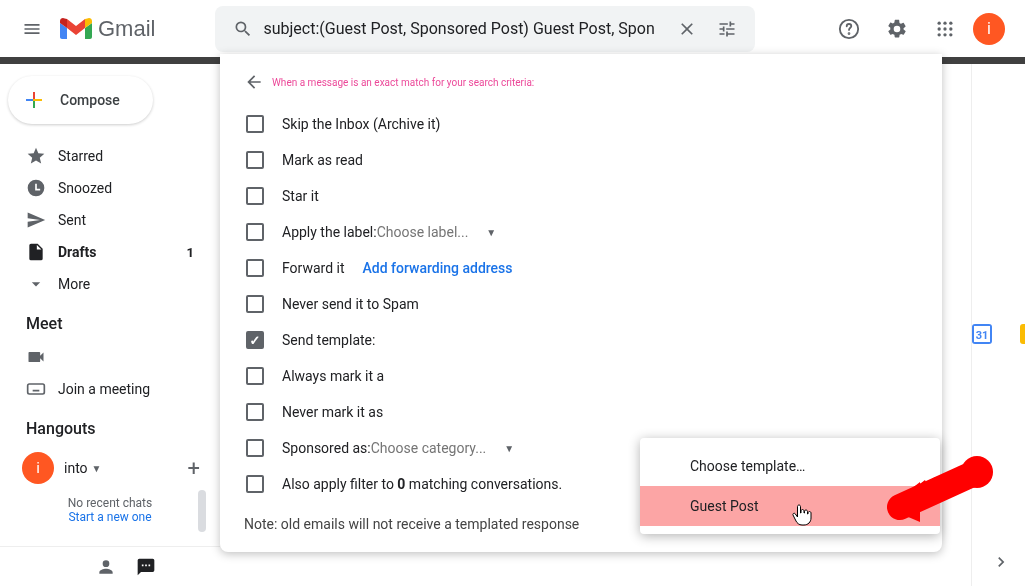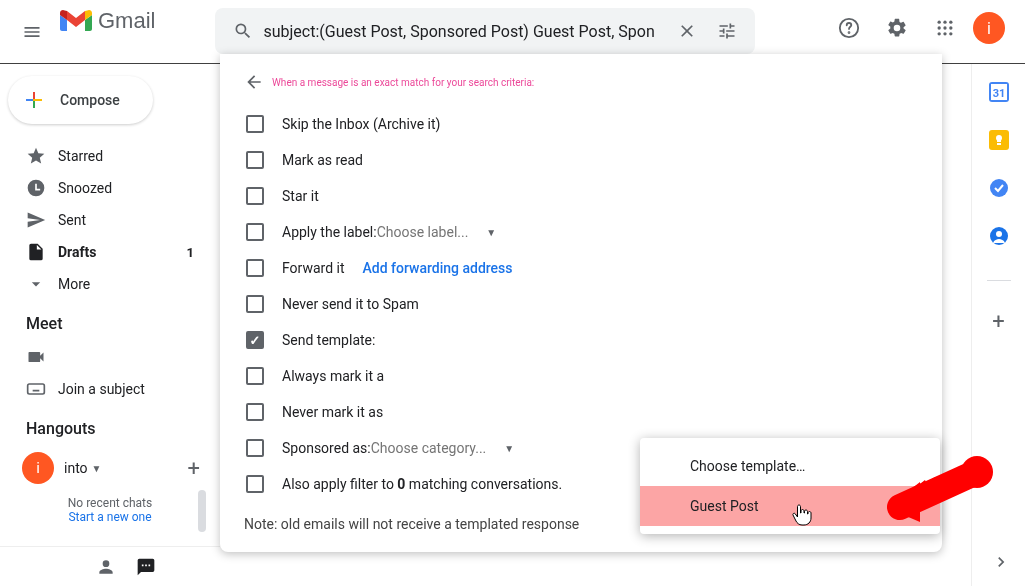--- a/index.html
+++ b/index.html
@@ -9,24 +9,24 @@
     color: #202124;
     background: #fff;
     width: 1025px;
     height: 586px;
     overflow: hidden;
     position: relative;
   }
   
   .header {
     display: flex;
-    align-items: flex-start;
+    align-items: center;
     height: 64px;
     padding: 8px;
-    border-bottom: 1px solid #404040;
+    border-bottom: 7px solid #404040;
   }
   .menu-btn { width: 48px; height: 48px; display:flex; align-items:center; justify-content:center; border-radius:50%; cursor:pointer;}
   .logo-wrap { display:flex; align-items:center; margin-left: 4px; margin-right: 60px;}
   .logo-text { font-size: 22px; color:#5f6368; margin-left:6px; font-family: 'Product Sans', Arial, sans-serif;}
   .search-bar {
     flex: 0 0 540px;
     height: 46px;
     background: #f1f3f4;
     border-radius: 8px;
     display: flex;
@@ -98,21 +98,21 @@
     border-radius:4px; padding:8px 0; z-index:30;
   }
   .tm-item { height:40px; display:flex; align-items:center; padding:0 50px; font-size:14px; cursor:pointer;}
   .tm-item.hover { background:#fca5a5;}
   
   .red-arrow { position:absolute; left:665px; top:388px; z-index:40; pointer-events:none;}
   
   .cursor-hand { position:absolute; left:572px; top:440px; z-index:50; font-size:18px; pointer-events:none;}
   
   .side-panel {
-    width:54px; border-left:1px solid #eee; display:flex; flex-direction:column; align-items:center; padding-top:18px; gap:28px;
+    width:54px; border-left:1px solid #eee; display:flex; flex-direction:row; align-items:center; padding-top:18px; gap:28px;
   }
   .sp-icon { width:20px; height:20px; cursor:pointer;}
   .sp-divider { width:24px; height:1px; background:#dadce0; margin-top:6px;}
   .sp-plus { color:#5f6368; font-size:22px; cursor:pointer;}
   .sp-chevron { position:absolute; right:14px; bottom:14px; color:#5f6368; cursor:pointer;}
   svg { display:block; }
 </style>
 </head>
 <body>
 
@@ -242,21 +242,21 @@
           </svg>
         </span>
     </div>
     <div class="nav-item">
       <span class="nicon">
           <svg width="20" height="20" viewBox="0 0 24 24" fill="none" stroke="currentColor" stroke-width="2">
             <rect x="2" y="6" width="20" height="12" rx="2"></rect>
             <path d="M6 10h.01M10 10h.01M14 10h.01M18 10h.01M8 14h8"></path>
           </svg>
         </span>
-      <span class="nlabel">Join a subject</span>
+      <span class="nlabel">Join a meeting</span>
     </div>
 
     <div class="section-title">Hangouts</div>
     <div class="hangouts-row">
       <div class="mini-avatar">i</div>
       <span>into</span>
       <span style="color:#5f6368;font-size:10px;margin-left:4px;">▼</span>
       <span class="plus-btn">+</span>
     </div>
     <div class="chat-area">

